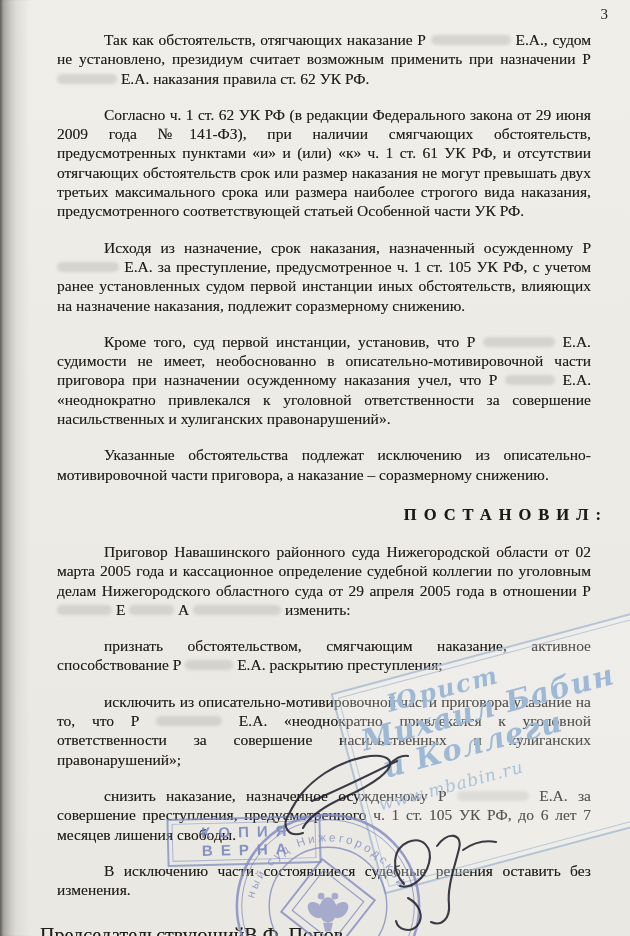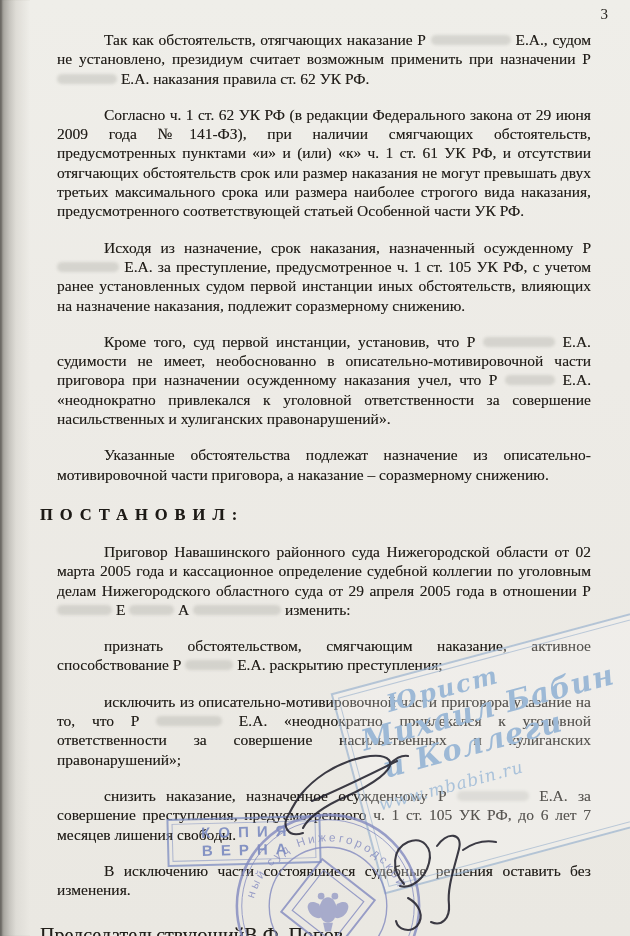--- a/index.html
+++ b/index.html
@@ -26,21 +26,21 @@
     margin:17px;text-align:justify;font-size:15.5px;line-height:19.3px;
     text-indent:47px;
     text-shadow:0 0 .6px rgba(35,30,25,.5);
   }
   .gap{
     display:inline-block;height:10px;border-radius:5px;
     background:rgba(152,150,142,.28);filter:blur(1.6px);
     vertical-align:baseline;
   }
   .resolution{
-    margin:21px 0 15px;text-align:left;font-size:16.5px;font-weight:bold;
+    margin:21px 0 15px;text-align:right;font-size:16.5px;font-weight:bold;
     letter-spacing:7px;text-indent:0;color:#1d1a16;
     text-shadow:0 0 .6px rgba(35,30,25,.55);
   }
   .sig-row{
     display:flex;font-size:20px;line-height:19.5px;
     text-shadow:0 0 .6px rgba(35,30,25,.5);
   }
   .sig-row.presiding{margin-top:27px;}
   .sig-row.presiding .sig-name{margin-right:27px;font-family:Liberation Serif, serif;}
   .officials{margin-top:56px;}
@@ -89,21 +89,21 @@
 <div class="page">
   <div class="spine"></div>
   <div class="page-number">3</div>
 
   <div class="content">
     <div id="paras-before">
         <p class="para"><span>Так как обстоятельств, отягчающих наказание Р</span> <span class="gap" style="width: 80px;"></span> <span>Е.А., судом не установлено, президиум считает возможным применить при назначении Р</span> <span class="gap" style="width: 60px;"></span> <span>Е.А. наказания правила ст. 62 УК РФ.</span> </p>
         <p class="para"><span>Согласно ч. 1 ст. 62 УК РФ (в редакции Федерального закона от 29 июня 2009 года №141-ФЗ), при наличии смягчающих обстоятельств, предусмотренных пунктами «и» и (или) «к» ч. 1 ст. 61 УК РФ, и отсутствии отягчающих обстоятельств срок или размер наказания не могут превышать двух третьих максимального срока или размера наиболее строгого вида наказания, предусмотренного соответствующей статьей Особенной части УК РФ.</span> </p>
         <p class="para"><span>Исходя из назначение, срок наказания, назначенный осужденному Р</span> <span class="gap" style="width: 62px;"></span> <span>Е.А. за преступление, предусмотренное ч. 1 ст. 105 УК РФ, с учетом ранее установленных судом первой инстанции иных обстоятельств, влияющих на назначение наказания, подлежит соразмерному снижению.</span> </p>
         <p class="para"><span>Кроме того, суд первой инстанции, установив, что Р</span> <span class="gap" style="width: 72px;"></span> <span>Е.А. судимости не имеет, необоснованно в описательно-мотивировочной части приговора при назначении осужденному наказания учел, что Р</span> <span class="gap" style="width: 50px;"></span> <span>Е.А. «неоднократно привлекался к уголовной ответственности за совершение насильственных и хулиганских правонарушений».</span> </p>
-        <p class="para"><span>Указанные обстоятельства подлежат назначение из описательно-мотивировочной части приговора, а наказание – соразмерному снижению.</span> </p>
+        <p class="para"><span>Указанные обстоятельства подлежат исключению из описательно-мотивировочной части приговора, а наказание – соразмерному снижению.</span> </p>
       </div>
     <h2 class="resolution">ПОСТАНОВИЛ:</h2>
     <div id="paras-after">
         <p class="para"><span>Приговор Навашинского районного суда Нижегородской области от 02 марта 2005 года и кассационное определение судебной коллегии по уголовным делам Нижегородского областного суда от 29 апреля 2005 года в отношении Р</span> <span class="gap" style="width: 55px;"></span> <span>Е</span> <span class="gap" style="width: 45px;"></span> <span>А</span> <span class="gap" style="width: 88px;"></span> <span>изменить:</span> </p>
         <p class="para"><span>признать обстоятельством, смягчающим наказание, активное способствование Р</span> <span class="gap" style="width: 48px;"></span> <span>Е.А. раскрытию преступления;</span> </p>
         <p class="para"><span>исключить из описательно-мотивировочной части приговора указание на то, что Р</span> <span class="gap" style="width: 66px;"></span> <span>Е.А. «неоднократно привлекался к уголовной ответственности за совершение насильственных и хулиганских правонарушений»;</span> </p>
         <p class="para"><span>снизить наказание, назначенное осужденному Р</span> <span class="gap" style="width: 72px;"></span> <span>Е.А. за совершение преступления, предусмотренного ч. 1 ст. 105 УК РФ, до 6 лет 7 месяцев лишения свободы.</span> </p>
         <p class="para"><span>В исключению части состоявшиеся судебные решения оставить без изменения.</span> </p>
       </div>
 

